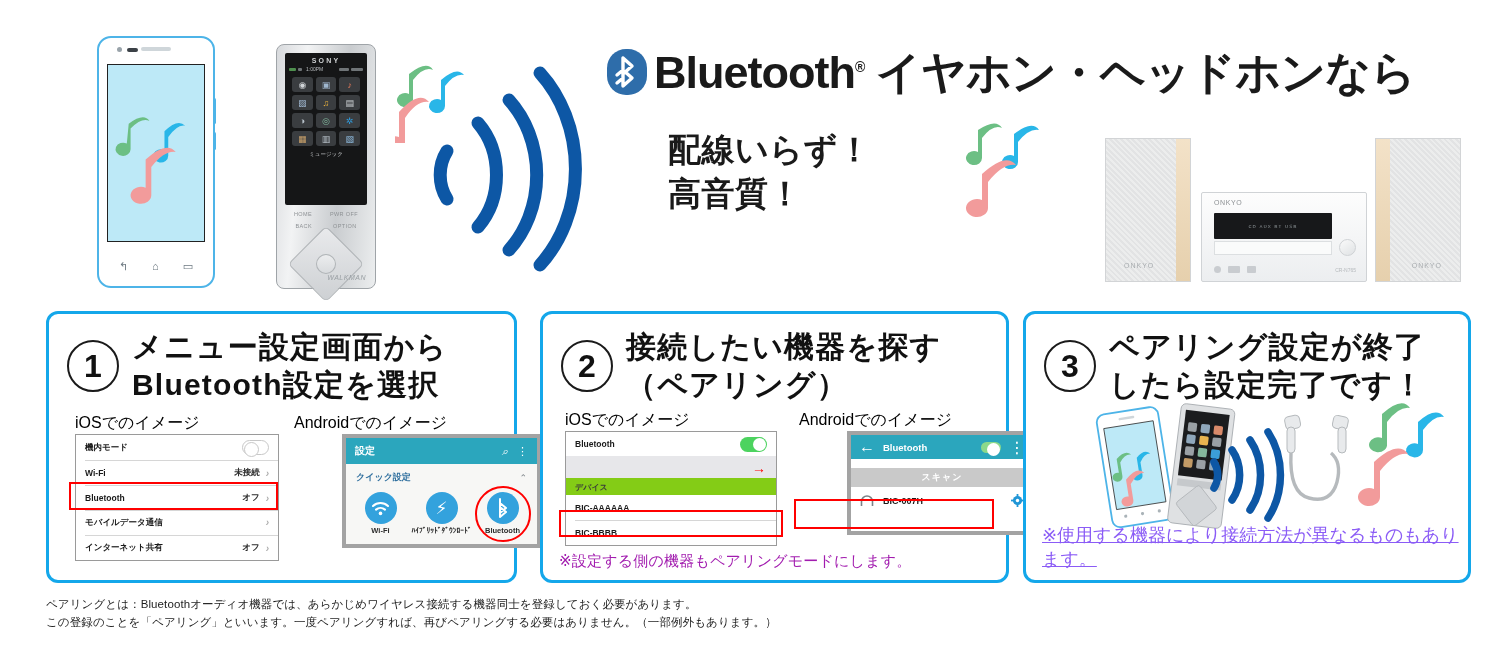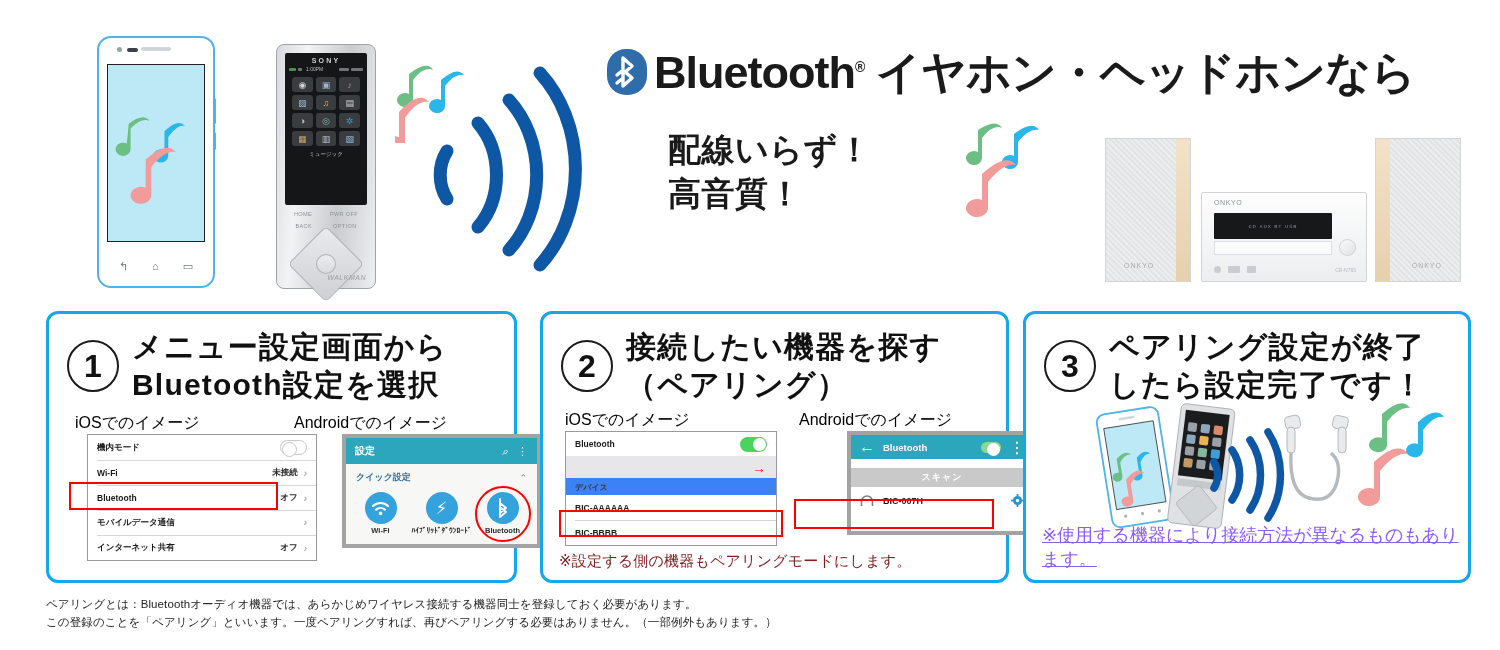--- a/index.html
+++ b/index.html
@@ -108,21 +108,21 @@
     border-radius: 12px; background: #fff; }
   .panel.p1 { left: 46px; width: 471px; }
   .panel.p2 { left: 540px; width: 469px; }
   .panel.p3 { left: 1023px; width: 448px; }
   .step-head { display: flex; align-items: center; gap: 13px; padding: 14px 0 0 18px; }
   .step-num { width: 52px; height: 52px; border: 2.6px solid #1a1a1a; border-radius: 50%;
     display: flex; align-items: center; justify-content: center; font-size: 32px;
     font-weight: bold; color: #111; flex: none; }
   .step-title { font-size: 30px; font-weight: bold; color: #111; line-height: 1.27;
     letter-spacing: 1.2px; white-space: nowrap; }
-  .mock-note { position: absolute; bottom: 9px; left: 16px; font-size: 15px; color: #7f1d1d;
+  .mock-note { position: absolute; bottom: 9px; left: 16px; font-size: 15px; color: #a21caf;
     letter-spacing: .2px; }
 
   
   .ios-mock { background: #fff; border: 1px solid #9a9a9a; }
   .ios-row { display: flex; align-items: center; justify-content: space-between;
     padding: 0 9px; height: 25px; position: relative; }
   .ios-row + .ios-row::before { content: ""; position: absolute; left: 9px; right: 0; top: 0;
     height: 1px; background: #d6d6d6; }
   .ios-row .lbl { font-size: 8.5px; color: #1a1a1a; font-weight: bold; }
   .ios-row .val { font-size: 8.5px; color: #2b2b2b; font-weight: bold; display: flex;
@@ -161,21 +161,21 @@
   .a2-bar .t { font-size: 9.5px; font-weight: bold; flex: 1; }
   .a2-scan { background: #c9c9c9; height: 19px; display: flex; align-items: center;
     justify-content: center; color: #fff; font-size: 9px; font-weight: bold; letter-spacing: 1px; }
   .a2-dev { height: 27px; display: flex; align-items: center; gap: 9px; padding: 0 9px; background: #fff; }
   .a2-dev .nm { font-size: 9px; color: #1a1a1a; font-weight: bold; flex: 1; }
   .a2-gap { height: 9px; background: #fff; }
   .a2-blank { background: #fff; }
 
   
   .i2-gap { height: 22px; background: #e7e7ea; position: relative; }
-  .i2-sec { height: 17px; background: #3b82f6; display: flex; align-items: flex-end;
+  .i2-sec { height: 17px; background: #84cc16; display: flex; align-items: flex-end;
     padding: 0 9px 2px; font-size: 8px; color: #3a3a3a; font-weight: bold; }
 
   .footer { position: absolute; left: 46px; top: 596px; width: 1200px; }
   .footer div { font-size: 11.5px; color: #1d1d1d; line-height: 1.55; letter-spacing: .1px; }
 
   .note3 { position: absolute; left: 16px; bottom: 9px; font-size: 18px; color: #8b5cf6; text-decoration: underline; }
   .ill3 { position: absolute; left: 0; top: 72px; width: 448px; height: 150px; }
 </style>
 </head>
 <body>
@@ -324,21 +324,21 @@
   <div class="panel p1">
     <div class="step-head">
       <div class="step-num">1</div>
       <div class="step-title">
         <div>メニュー設定画面から</div>
         <div>Bluetooth設定を選択</div>
       </div>
     </div>
 
     <div style="position:absolute;left:26px;top:99px;">iOSでのイメージ</div>
-    <div class="ios-mock" style="position:absolute;left:26px;top:120px;width:230px;margin-left:12px;">
+    <div class="ios-mock" style="position:absolute;left:26px;top:120px;width:204px;">
       <div class="ios-row">
         <span class="lbl">機内モード</span>
         <span class="val">
             <i class="toggle-off"></i>
           </span>
       </div>
       <div class="ios-row">
         <span class="lbl">Wi-Fi</span>
         <span class="val">
             <b>未接続</b>

